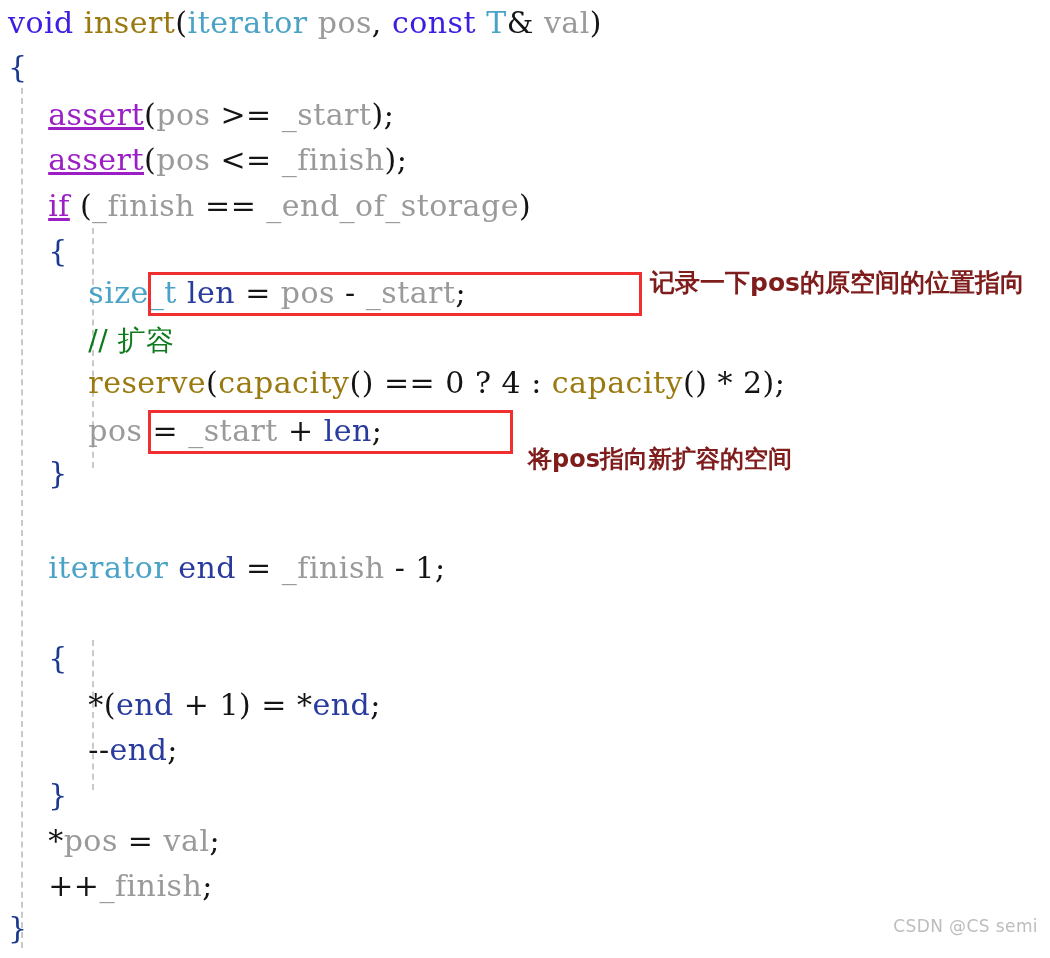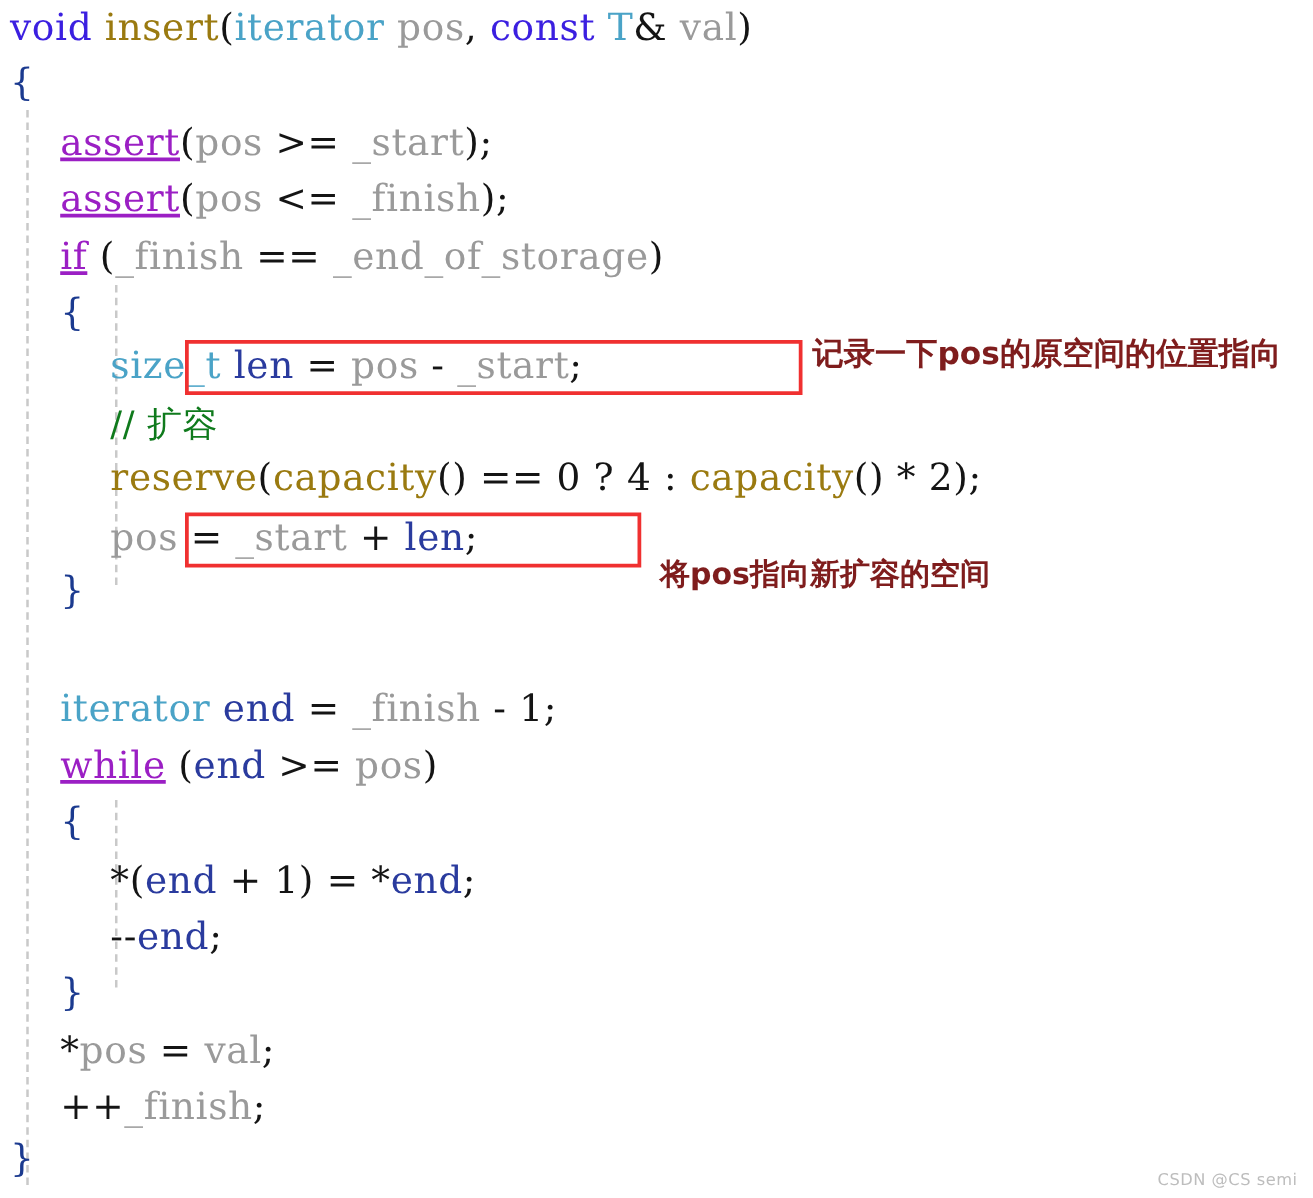--- a/index.html
+++ b/index.html
@@ -55,22 +55,22 @@
     font-family:"DejaVu Sans","Liberation Sans",sans-serif;
     font-size:25px;
     line-height:34px;
     font-weight:600;
     white-space:pre-wrap;
   }
   #annot-1{left:650px;top:266px;width:400px;}
   #annot-2{left:528px;top:430px;width:340px;font-size:24px;margin-top:12px;}
 
   #watermark{
-    position:absolute;right:12px;bottom:6px;
-    color:#bdbdbd;font-size:13px;
+    position:absolute;right:12px;bottom:22px;
+    color:#bdbdbd;font-size:17px;
     font-family:"DejaVu Sans","Liberation Sans",sans-serif;
     letter-spacing:0.4px;
   }
 </style>
 </head>
 <body>
 
 <div id="code-canvas">
 
   <div class="indent-guide" id="guide-1"></div>
@@ -94,21 +94,20 @@
   <div class="code-line" style="left:8px;top:325px;text-align:right;"><span class="punc">        </span><span class="cmt">// 扩容</span></div>
 
   <div class="code-line" style="left:8px;top:368px;"><span class="punc">        </span><span class="fn">reserve</span><span class="punc">(</span><span class="fn">capacity</span><span class="punc">() == </span><span class="num">0</span><span class="punc"> ? </span><span class="num">4</span><span class="punc"> : </span><span class="fn">capacity</span><span class="punc">() * </span><span class="num">2</span><span class="punc">);</span></div>
 
   <div class="code-line" style="left:8px;top:416px;"><span class="punc">        </span><span class="var">pos</span><span class="punc"> = </span><span class="var">_start</span><span class="punc"> + </span><span class="localv">len</span><span class="punc">;</span></div>
 
   <div class="code-line" style="left:8px;top:458px;"><span class="punc">    </span><span class="brace">}</span></div>
 
   <div class="code-line" style="left:8px;top:553px;"><span class="punc">    </span><span class="type">iterator</span><span class="punc"> </span><span class="localv">end</span><span class="punc"> = </span><span class="var">_finish</span><span class="punc"> - </span><span class="num">1</span><span class="punc">;</span></div>
 
-  <div class="code-line" style="left:8px;top:598px;"><span class="punc">    </span><span class="kw2">while</span><span class="punc"> (</span><span class="localv">end</span><span class="punc"> &gt;= </span><span class="var">pos</span><span class="punc">)</span></div>
 
   <div class="code-line" style="left:8px;top:643px;"><span class="punc">    </span><span class="brace">{</span></div>
 
   <div class="code-line" style="left:8px;top:690px;text-align:center;"><span class="punc">        *(</span><span class="localv">end</span><span class="punc"> + </span><span class="num">1</span><span class="punc">) = *</span><span class="localv">end</span><span class="punc">;</span></div>
 
   <div class="code-line" style="left:8px;top:735px;"><span class="punc">        --</span><span class="localv">end</span><span class="punc">;</span></div>
 
   <div class="code-line" style="left:8px;top:780px;"><span class="punc">    </span><span class="brace">}</span></div>
 
   <div class="code-line" style="left:8px;top:826px;"><span class="punc">    *</span><span class="var">pos</span><span class="punc"> = </span><span class="var">val</span><span class="punc">;</span></div>

